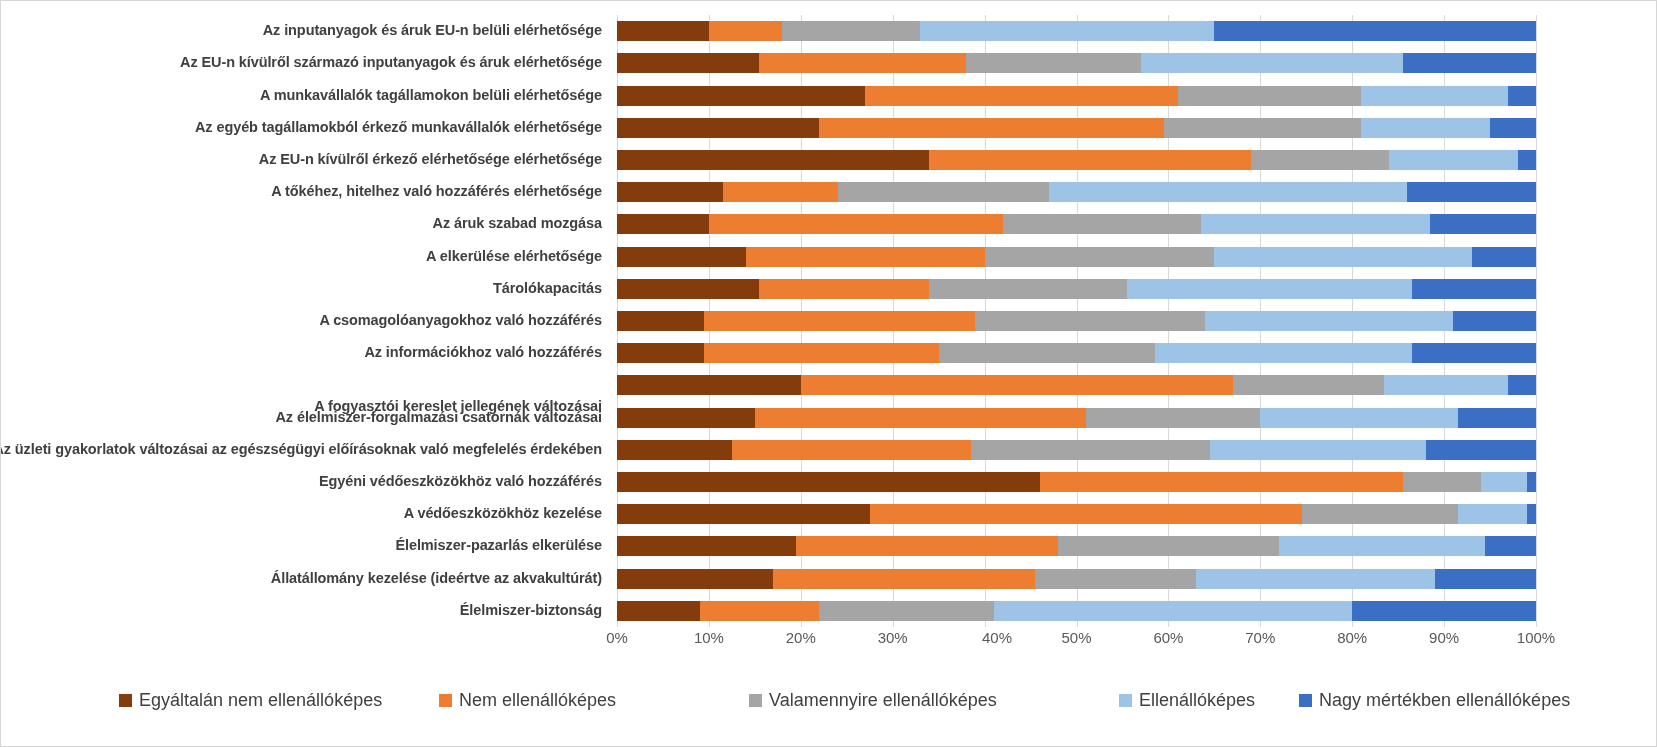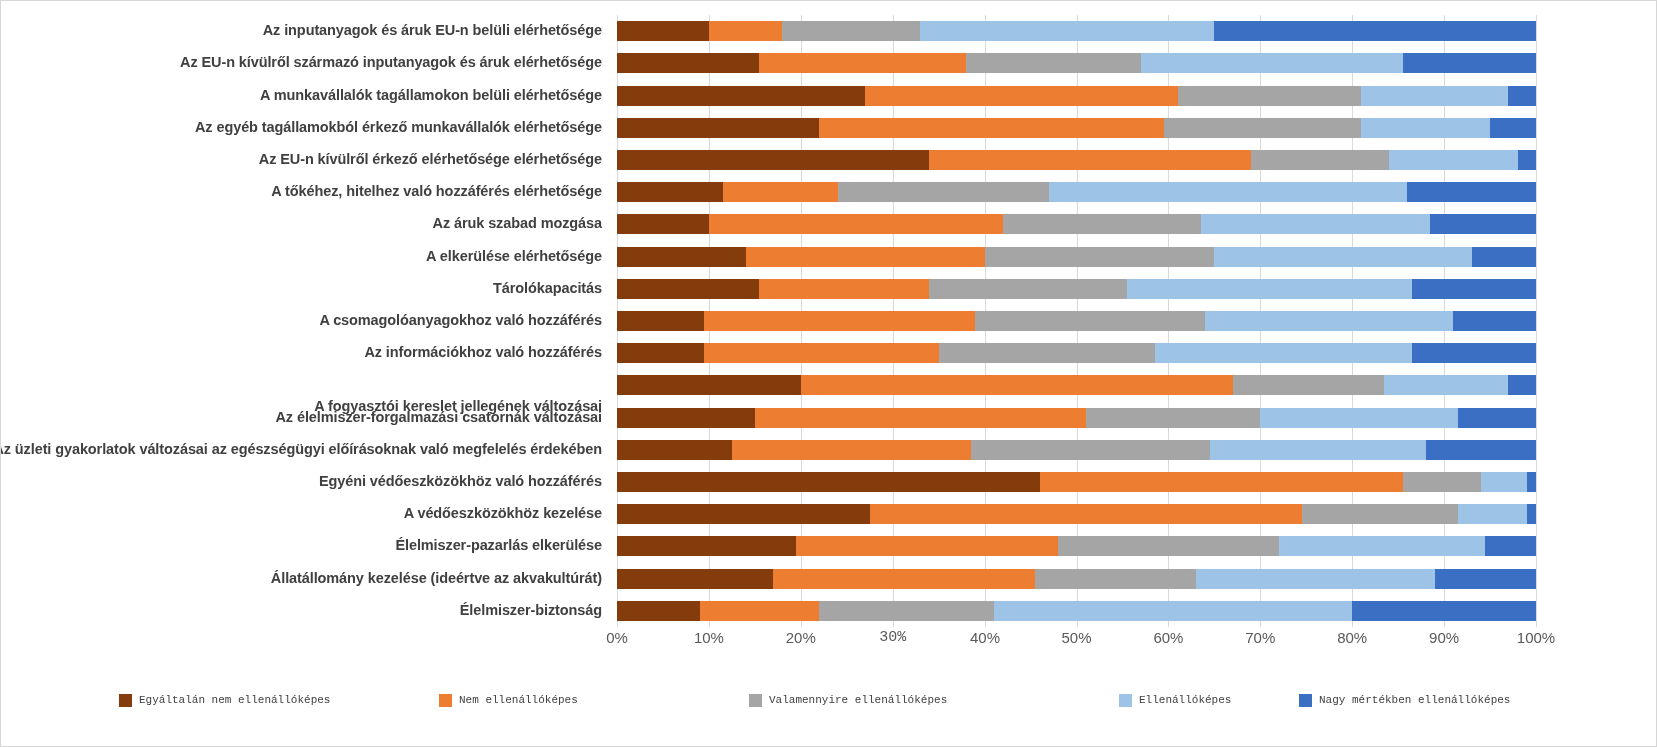--- a/index.html
+++ b/index.html
@@ -113,24 +113,23 @@
     align-items: center;
     white-space: nowrap;
   }
   .legend-swatch {
     width: 13px;
     height: 13px;
     margin-right: 7px;
     flex: 0 0 auto;
   }
   .legend-label {
-    font-size: 11px;
+    font-size: 18px;
     color: #404040;
     line-height: 1;
-    font-family: Liberation Mono, monospace;
   }
 </style>
 </head>
 <body>
 
 <div id="chart-frame">
 
   <div id="plot-wrap">
 
     <div id="category-axis">
@@ -301,22 +300,22 @@
           <div class="seg" style="width: 183.8px; background: rgb(58, 111, 196);"></div>
         </div>
       </div>
 
   </div>
 
   <div id="x-axis-labels">
       <div class="x-tick" style="left: 0px;">0%</div>
       <div class="x-tick" style="left: 91.9px;">10%</div>
       <div class="x-tick" style="left: 183.8px;">20%</div>
-      <div class="x-tick" style="left: 275.7px; font-family: Liberation Mono, monospace;">30%</div>
-      <div class="x-tick" style="left: 368px;">40%</div>
+      <div class="x-tick" style="left: 275.7px;">30%</div>
+      <div class="x-tick" style="left: 380px;">40%</div>
       <div class="x-tick" style="left: 459.5px;">50%</div>
       <div class="x-tick" style="left: 551.4px;">60%</div>
       <div class="x-tick" style="left: 643.3px;">70%</div>
       <div class="x-tick" style="left: 735.2px;">80%</div>
       <div class="x-tick" style="left: 827.1px;">90%</div>
       <div class="x-tick" style="left: 919px;">100%</div>
     </div>
 
   <div id="legend">
       <div class="legend-item" style="position: absolute; left: 0px;">

